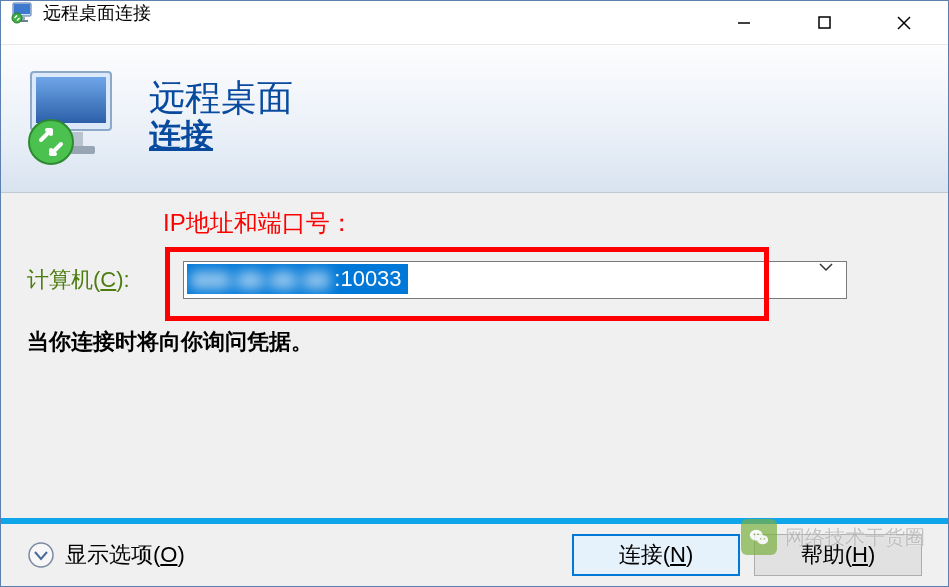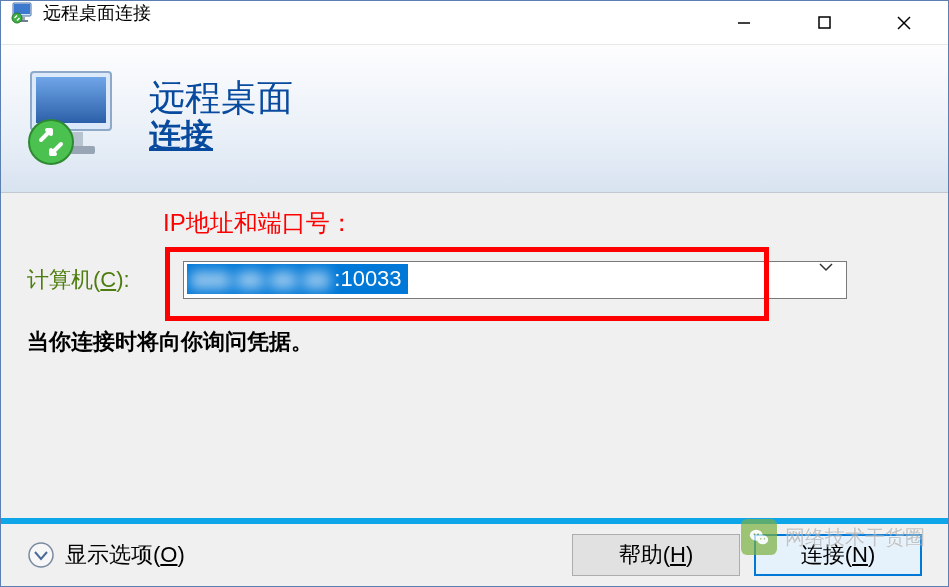--- a/index.html
+++ b/index.html
@@ -326,22 +326,22 @@
     <div class="options-toggle">
       <span class="options-icon">
         <svg viewBox="0 0 28 28">
           <circle cx="14" cy="14" r="12" fill="#f7f7f7" stroke="#7a8aa0" stroke-width="1.5"></circle>
           <polyline points="8,11 14,18 20,11" fill="none" stroke="#4a6a9a" stroke-width="2"></polyline>
         </svg>
       </span>
       <span>显示选项(<span style="text-decoration:underline">O</span>)</span>
     </div>
     <div class="footer-spacer"></div>
+    <button class="btn primary">连接(<span style="text-decoration:underline">N</span>)</button>
     <button class="btn">帮助(<span style="text-decoration:underline">H</span>)</button>
-    <button class="btn primary">连接(<span style="text-decoration:underline">N</span>)</button>
   </div>
 
   <div class="watermark">
     <div class="watermark-icon">
       <svg viewBox="0 0 24 24" width="22" height="22">
           <ellipse cx="9" cy="10" rx="7" ry="6" fill="#fff"></ellipse>
           <ellipse cx="16" cy="15" rx="6" ry="5" fill="#fff"></ellipse>
           <circle cx="7" cy="9" r="1" fill="#7bb040"></circle>
           <circle cx="11" cy="9" r="1" fill="#7bb040"></circle>
           <circle cx="14" cy="14" r="0.9" fill="#7bb040"></circle>

